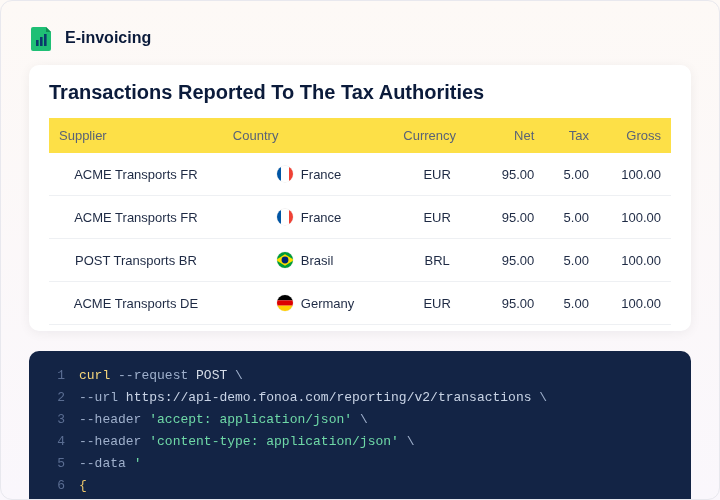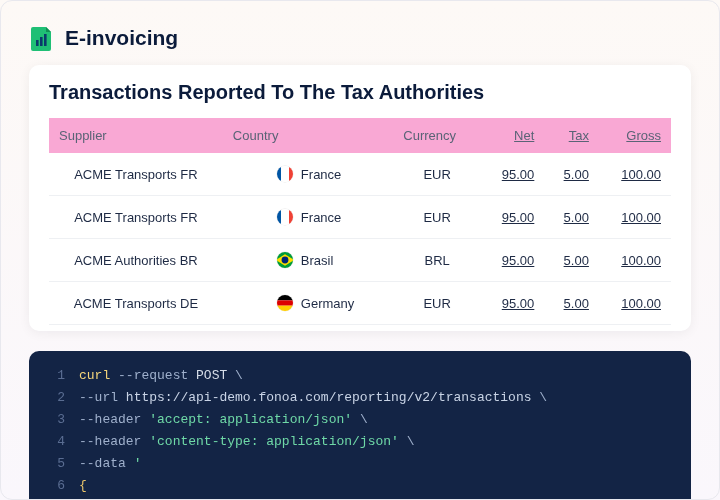--- a/index.html
+++ b/index.html
@@ -18,21 +18,21 @@
       align-items: center;
       gap: 10px;
       padding: 24px 28px 14px 28px;
     }
     .logo {
       width: 26px;
       height: 26px;
       position: relative;
     }
     .title {
-      font-size: 21px;
+      font-size: 16px;
       font-weight: 800;
       color: #0b1b3b;
     }
     .card {
       background: #fff;
       border-radius: 10px;
       margin: 0 28px;
       box-shadow: 0 2px 12px rgba(20,20,40,0.06);
       padding: 16px 20px 6px 20px;
     }
@@ -41,29 +41,29 @@
       font-weight: 800;
       color: #0b1b3b;
       margin-bottom: 14px;
     }
     .tbl {
       width: 100%;
       border-collapse: collapse;
       font-size: 13px;
     }
     .tbl thead tr {
-      background: #f9a8d4;
+      background: #fde047;
     }
     .tbl th {
       text-align: left;
       font-weight: 500;
       color: #5a6376;
       padding: 10px 10px;
     }
-    .tbl th.num, .tbl td.num { text-align: right; text-decoration: underline; }
+    .tbl th.num, .tbl td.num { text-align: right; }
     .tbl tbody tr {
       border-bottom: 1px solid #eef0f3;
     }
     .tbl td {
       padding: 13px 10px;
       color: #1e2a44;
       text-align: center;
     }
     .country-cell {
       display: flex;
@@ -169,21 +169,21 @@
                 </svg></span>
               <span>France</span>
             </span>
           </td>
           <td class="cur">EUR</td>
           <td class="num">95.00</td>
           <td class="num">5.00</td>
           <td class="num">100.00</td>
         </tr>
         <tr>
-          <td>ACME Authorities BR</td>
+          <td>POST Transports BR</td>
           <td>
             <span class="country-cell">
               <span class="flag"><svg viewBox="0 0 20 14" width="16" height="16" preserveAspectRatio="xMidYMid slice">
                   <rect width="20" height="14" fill="#009b3a"></rect>
                   <polygon points="10,2 18,7 10,12 2,7" fill="#fedf00"></polygon>
                   <circle cx="10" cy="7" r="3" fill="#002776"></circle>
                 </svg></span>
               <span>Brasil</span>
             </span>
           </td>

